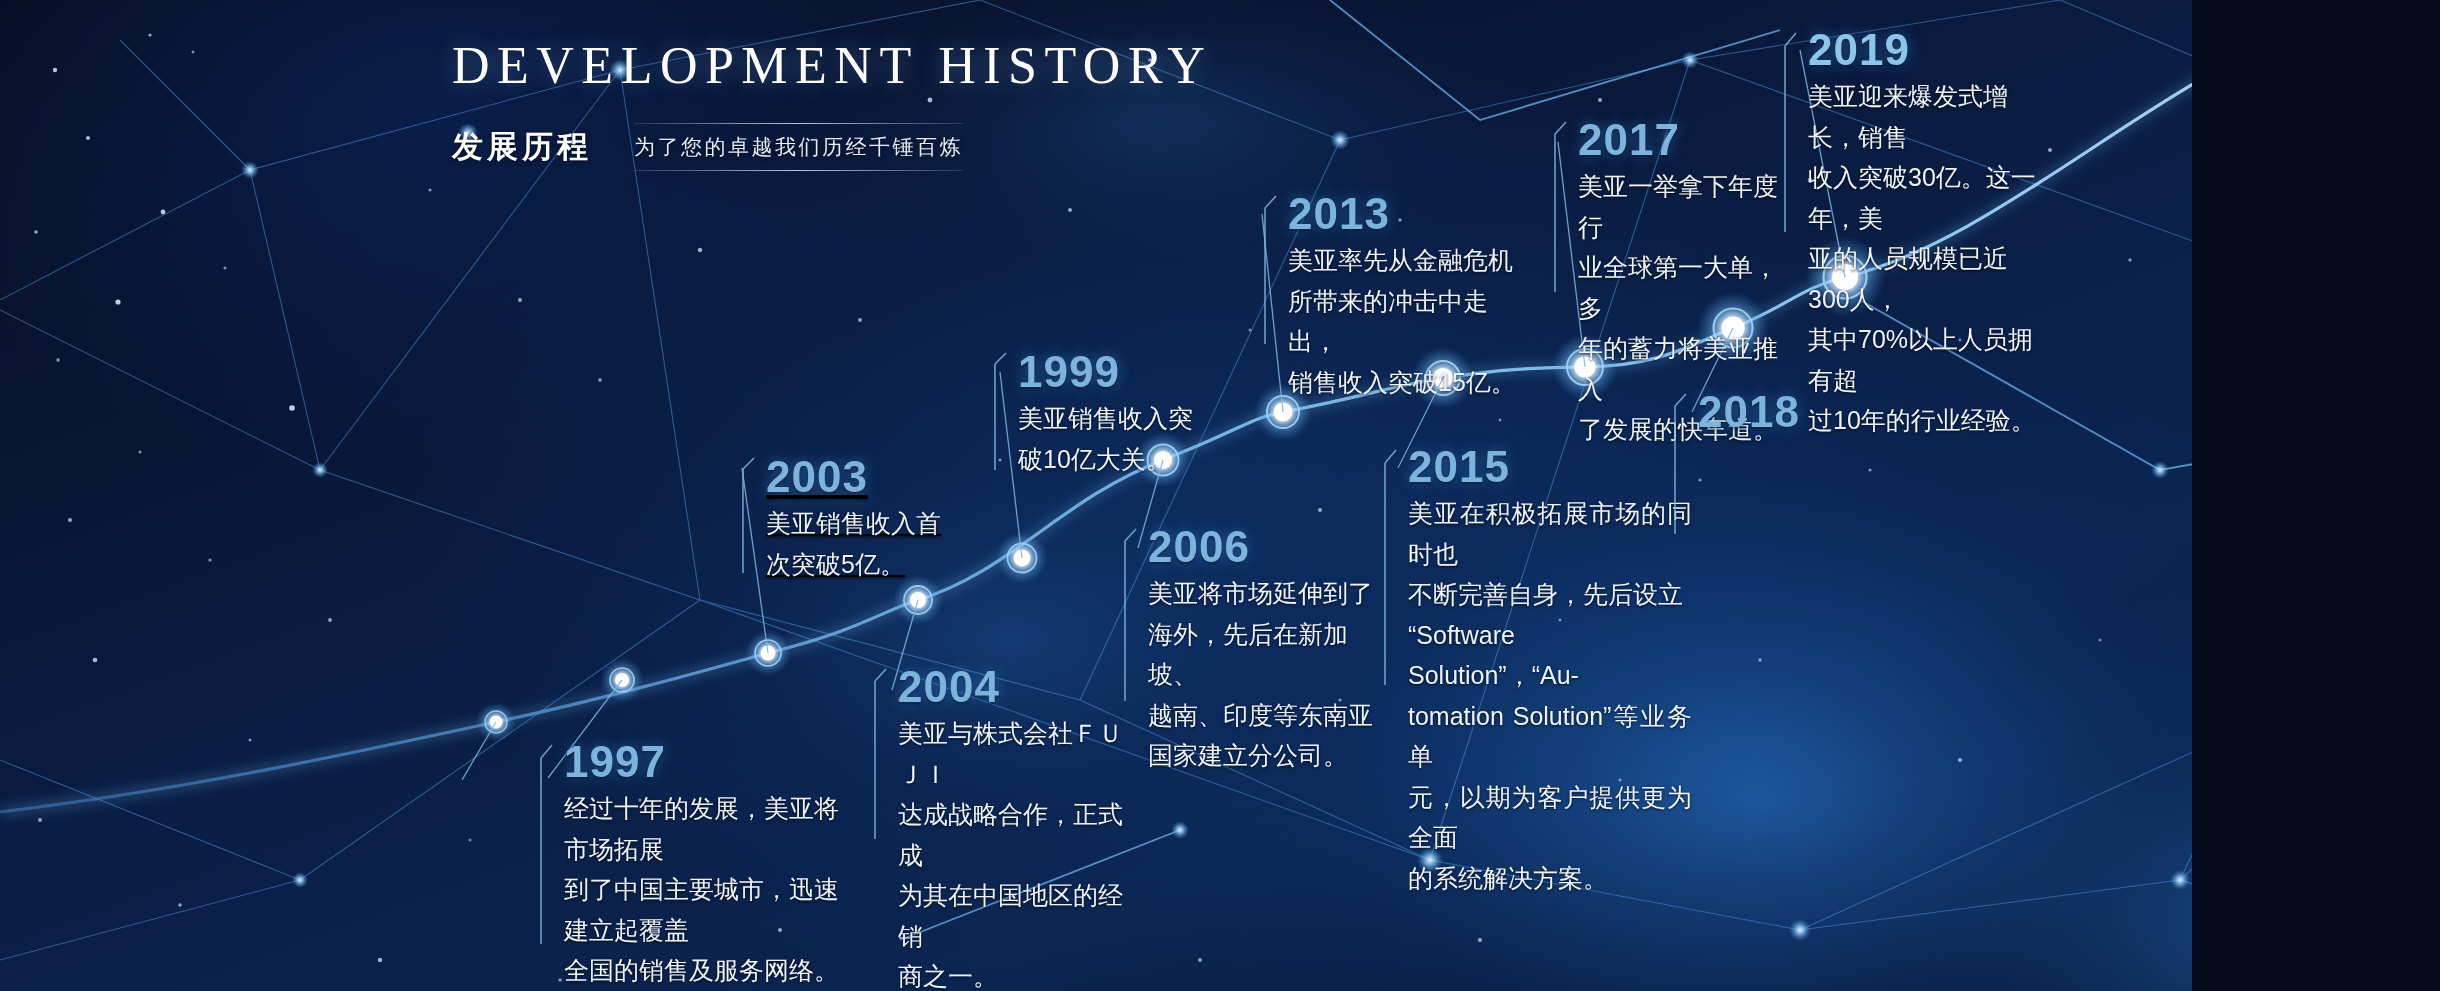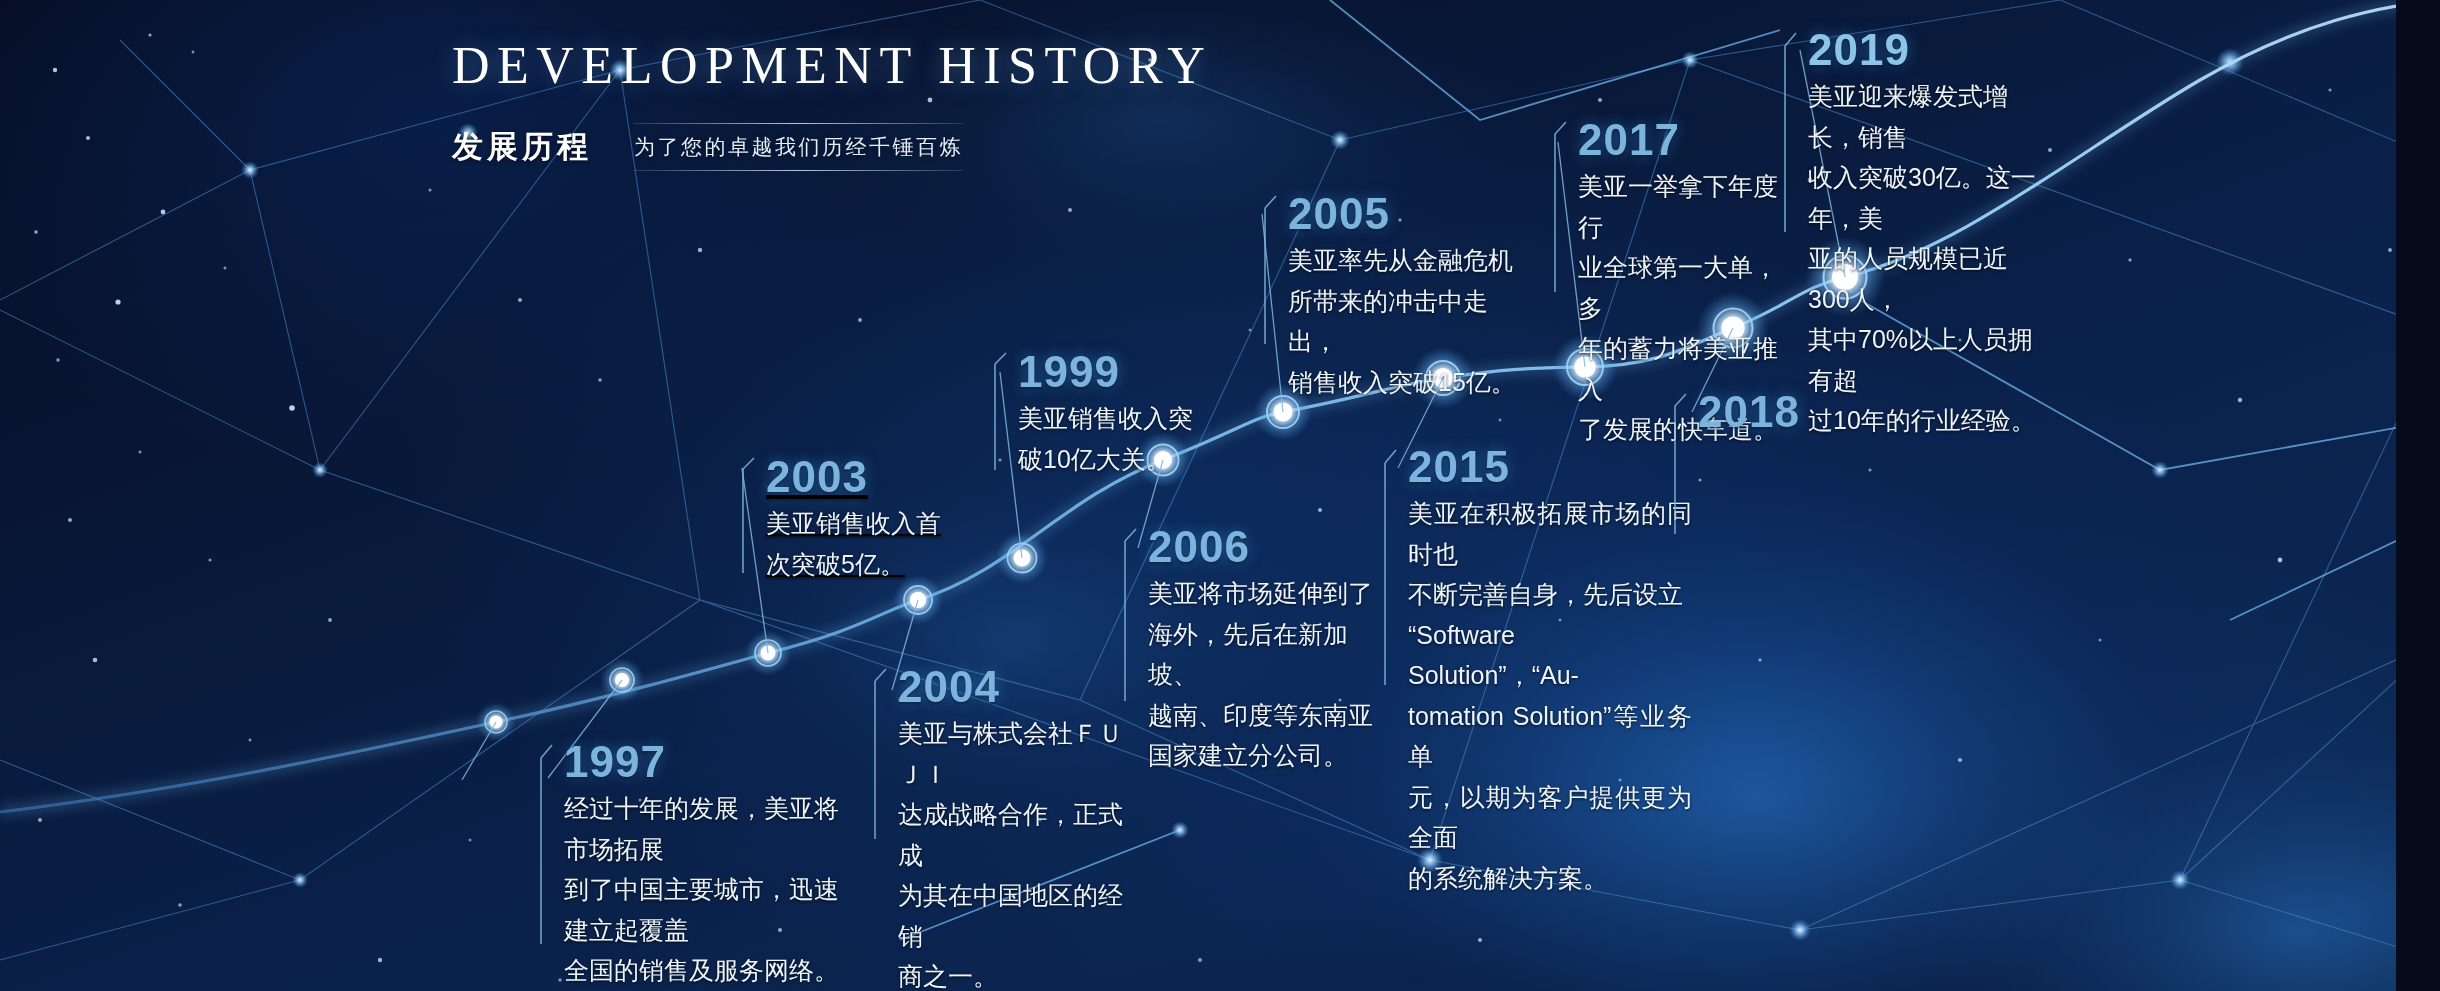--- a/index.html
+++ b/index.html
@@ -1,18 +1,18 @@
 <!DOCTYPE html>
 <html><head>
 <meta charset="utf-8">
 <style>
   html,body{margin:0;padding:0;background:#050b1a;}
   body{width:2440px;height:991px;overflow:hidden;font-family:"Liberation Sans","DejaVu Sans",sans-serif;}
 
-  #stage{position:relative;width:2396px;height:991px;overflow:hidden;
+  #stage{position:relative;width:2192px;height:991px;overflow:hidden;
     background:
       radial-gradient(ellipse 900px 620px at 1750px 760px, rgba(22,86,170,.55) 0%, rgba(12,46,104,.25) 45%, rgba(0,0,0,0) 72%),
       radial-gradient(ellipse 760px 520px at 430px 120px, rgba(10,40,96,.55) 0%, rgba(4,16,48,0) 70%),
       radial-gradient(ellipse 1100px 700px at 1180px 520px, rgba(16,62,128,.40) 0%, rgba(6,22,58,0) 70%),
       radial-gradient(ellipse 700px 500px at 2380px 900px, rgba(26,96,180,.38) 0%, rgba(6,22,58,0) 70%),
       linear-gradient(160deg, #060d22 0%, #081634 28%, #0a2048 55%, #0b2550 74%, #071531 100%);
   }
   #bg-svg,#net-svg,#curve-svg{position:absolute;left:0;top:0;width:2440px;height:991px;}
   #bg-svg{pointer-events:none;}
 
@@ -385,21 +385,21 @@
   </div>
 
   <div class="entry" style="left:1252px;top:192px;width:270px;">
     <div class="bracket">
       <svg width="26" height="160" viewBox="0 0 26 160">
           <path d="M13 16 L13 152" stroke="#7fb6e0" stroke-width="1.6" fill="none" opacity=".85"></path>
           <path d="M13 16 L24 4" stroke="#7fb6e0" stroke-width="1.6" fill="none" opacity=".85"></path>
         </svg>
     </div>
     <div style="padding-left:36px;">
-      <div class="year">2005</div>
+      <div class="year">2013</div>
       <div class="desc">美亚率先从金融危机
 所带来的冲击中走出，
 销售收入突破15亿。</div>
     </div>
   </div>
 
   <div class="entry" style="left:1372px;top:445px;width:320px;">
     <div class="bracket">
       <svg width="26" height="248" viewBox="0 0 26 248">
           <path d="M13 18 L13 240" stroke="#7fb6e0" stroke-width="1.6" fill="none" opacity=".85"></path>

